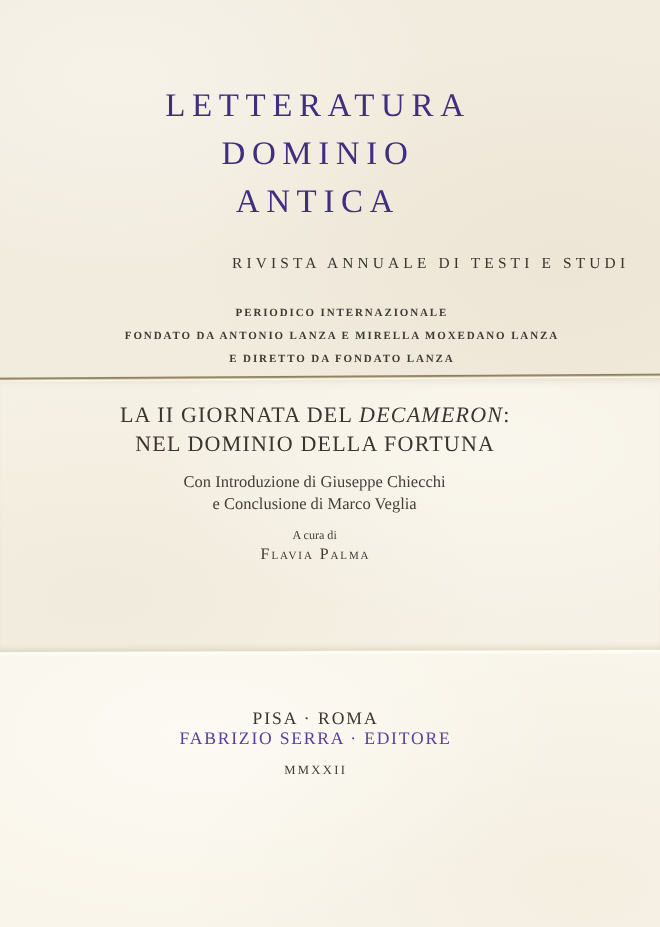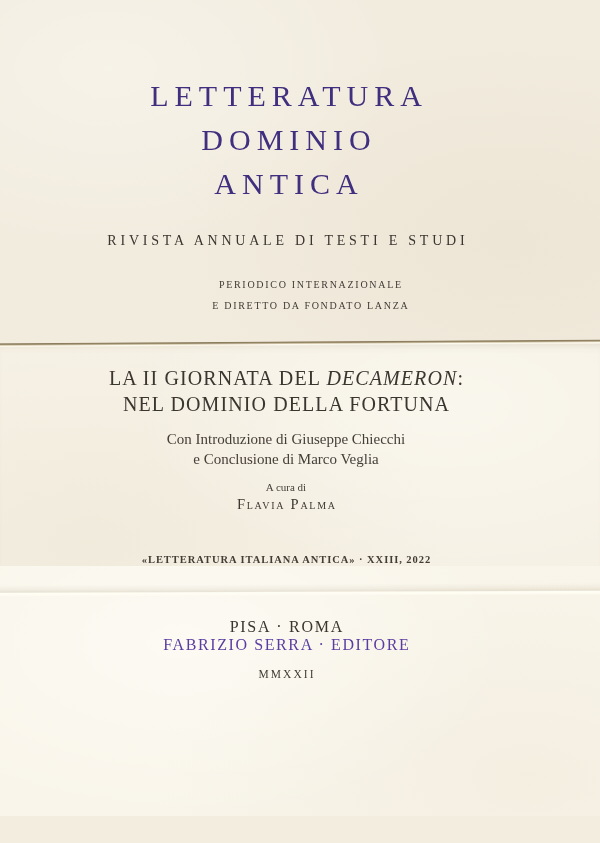--- a/index.html
+++ b/index.html
@@ -35,21 +35,21 @@
   .card-mid {
     top: 344px; height: 249px;
     background:
       radial-gradient(460px 240px at 75% 25%, rgba(255,255,250,0.4), rgba(255,255,250,0) 70%),
       radial-gradient(520px 280px at 15% 80%, rgba(210,196,166,0.14), rgba(210,196,166,0) 70%),
       #f6f1e5;
     box-shadow: inset 0 7px 9px -7px rgba(120,100,60,0.22);
     padding-top: 21px;
   }
   .sheet-bottom {
-    top: 566px; height: 250px;
+    top: 593px; height: 250px;
     background:
       radial-gradient(480px 260px at 30% 30%, rgba(255,255,252,0.5), rgba(255,255,252,0) 70%),
       radial-gradient(520px 300px at 88% 85%, rgba(216,204,176,0.16), rgba(216,204,176,0) 72%),
       #f9f5ea;
     padding-top: 52px;
   }
   
   .edge-top-line {
     position: absolute;
     left: -4px; right: -4px; top: 341px; height: 5px;
@@ -83,25 +83,26 @@
     letter-spacing: 0.20em;
     color: #402e7e;
     text-indent: 0.20em; 
   }
   .journal-subtitle {
     margin-top: 27px;
     font-size: 14px;
     letter-spacing: 0.27em;
     text-indent: 0.27em;
     color: #3a352f;
+    text-align: right;
   }
   .journal-info {
     margin-top: 25px;
     font-size: 10px;
-    font-weight: normal;
+    font-weight: bold;
     line-height: 21px;
     letter-spacing: 0.17em;
     text-indent: 0.17em;
     color: #403a34;
     padding-left: 48px;
   }
   .volume-title {
     margin: 0;
     font-size: 20px;
     font-weight: normal;
@@ -167,36 +168,36 @@
 
   <section class="sheet sheet-top">
     <h1 class="journal-title">
       <div>LETTERATURA</div>
       <div>DOMINIO</div>
       <div>ANTICA</div>
     </h1>
     <div class="journal-subtitle">RIVISTA ANNUALE DI TESTI E STUDI</div>
     <div class="journal-info">
       <div>PERIODICO INTERNAZIONALE</div>
+      <div>FONDATO DA ANTONIO LANZA E MIRELLA MOXEDANO LANZA</div>
       <div>E DIRETTO DA FONDATO LANZA</div>
     </div>
   </section>
 
   <section class="sheet card-mid">
     <h2 class="volume-title">
       <div><span>LA II GIORNATA DEL </span><span class="italic">DECAMERON</span><span>:</span></div>
       <div>NEL DOMINIO DELLA FORTUNA</div>
     </h2>
     <div class="volume-intro">
       <div>Con Introduzione di Giuseppe Chiecchi</div>
       <div>e Conclusione di Marco Veglia</div>
     </div>
     <div class="curated-label">A cura di</div>
     <div class="curator-name">Flavia Palma</div>
-    <div class="series-ref">«LETTERATURA ITALIANA ANTICA» · XXIII, 2022</div>
   </section>
 
   <section class="sheet sheet-bottom">
     <div class="imprint-cities">PISA · ROMA</div>
     <div class="imprint-publisher">FABRIZIO SERRA · EDITORE</div>
     <div class="imprint-year">MMXXII</div>
   </section>
 
   <div class="edge-top-line"></div>
   <div class="edge-bottom-line"></div>

